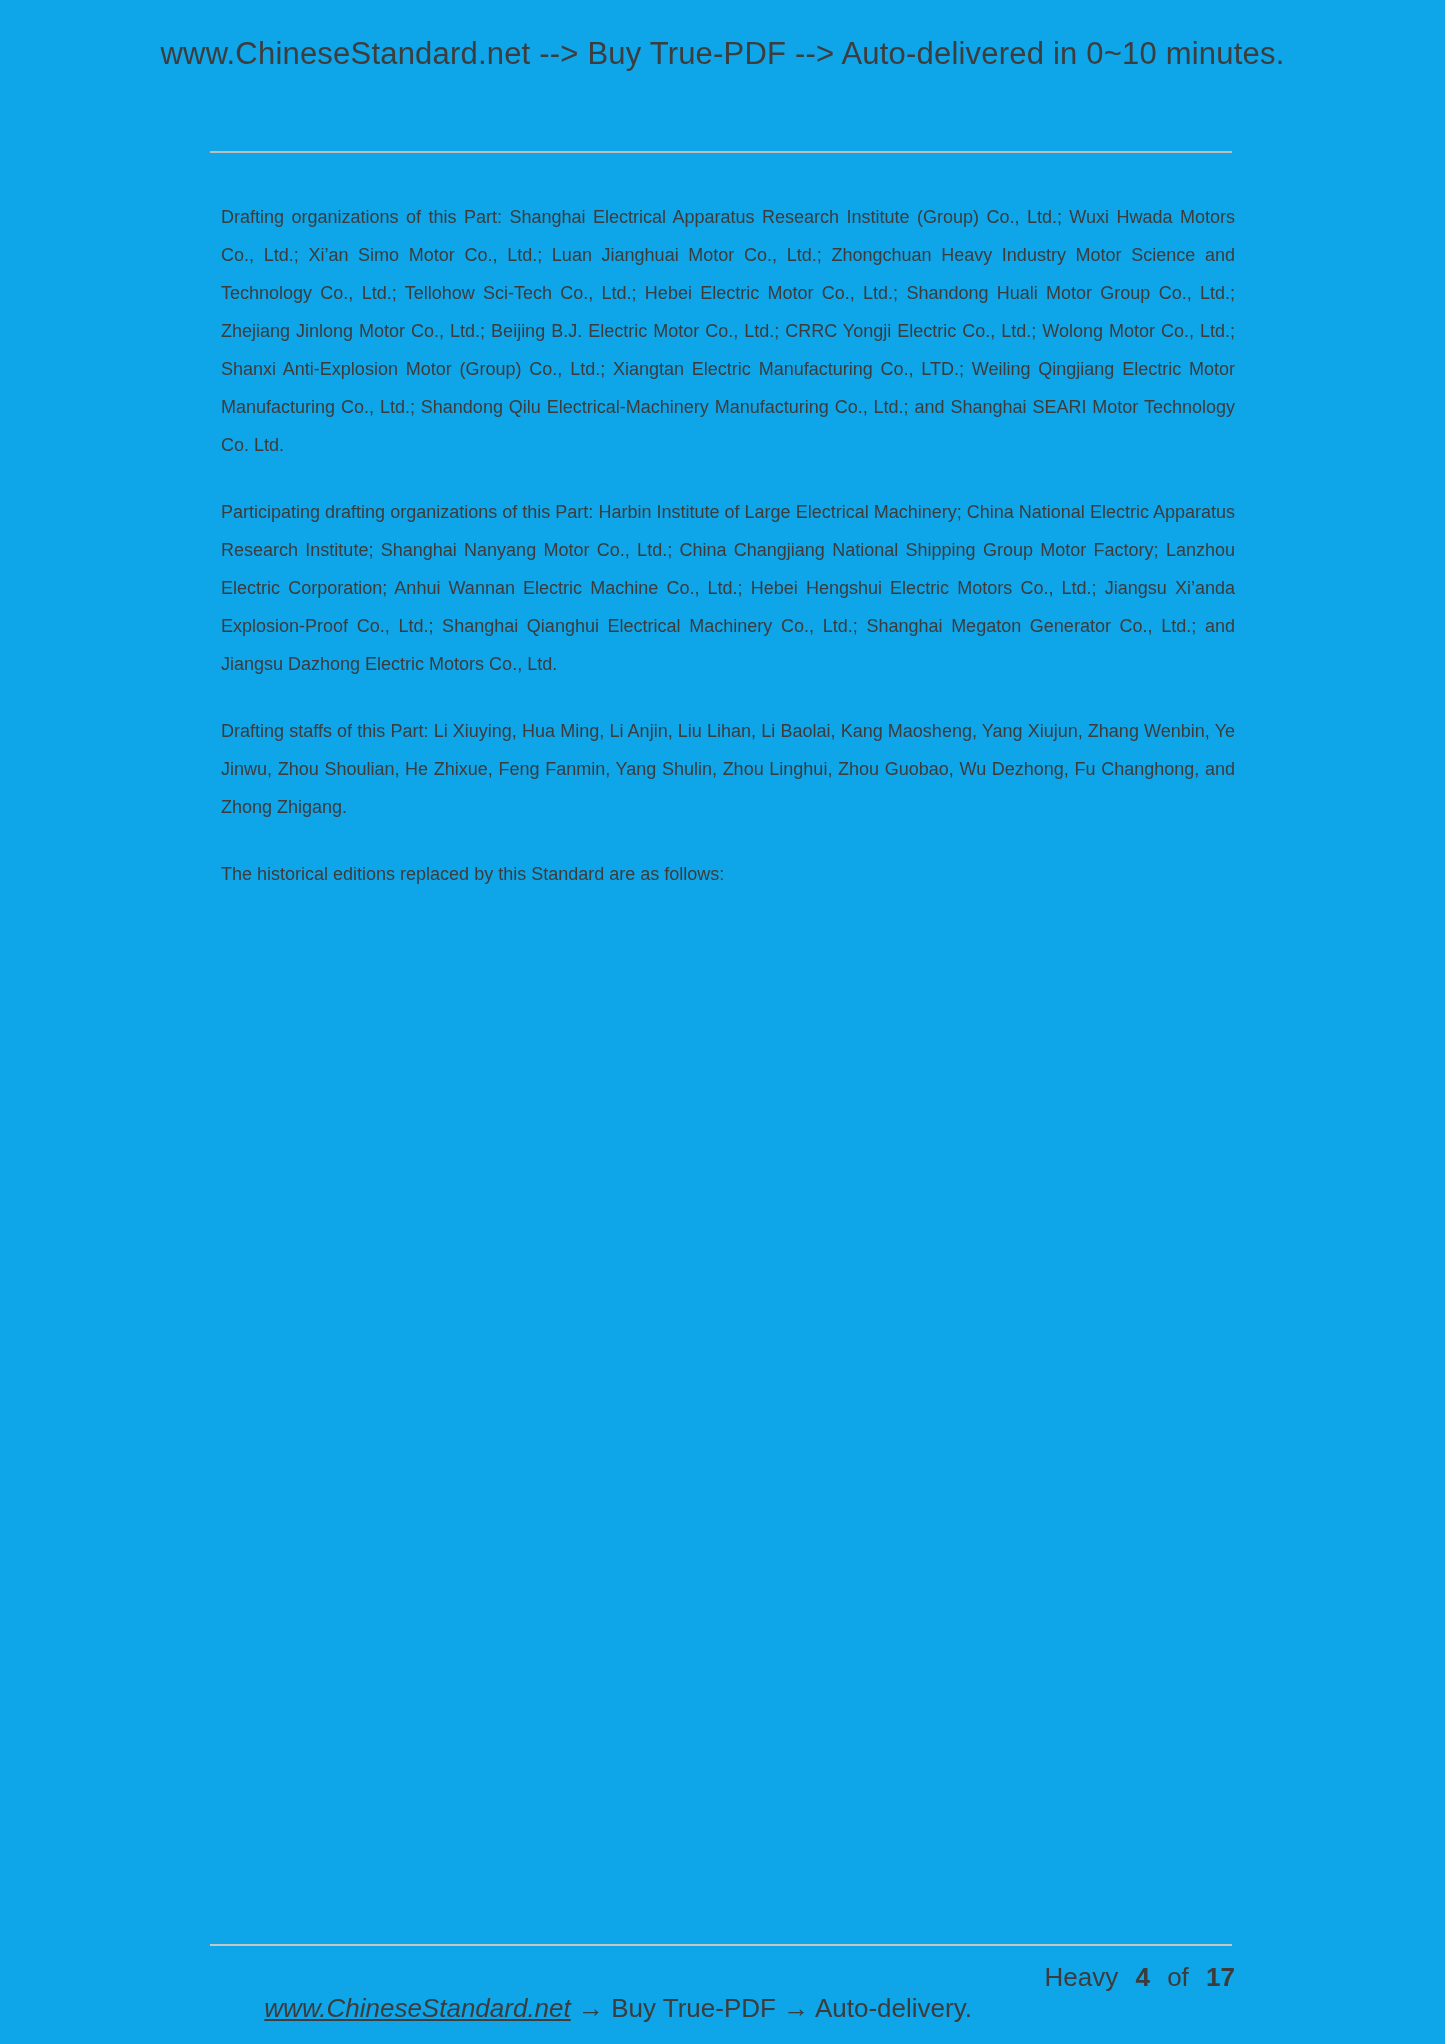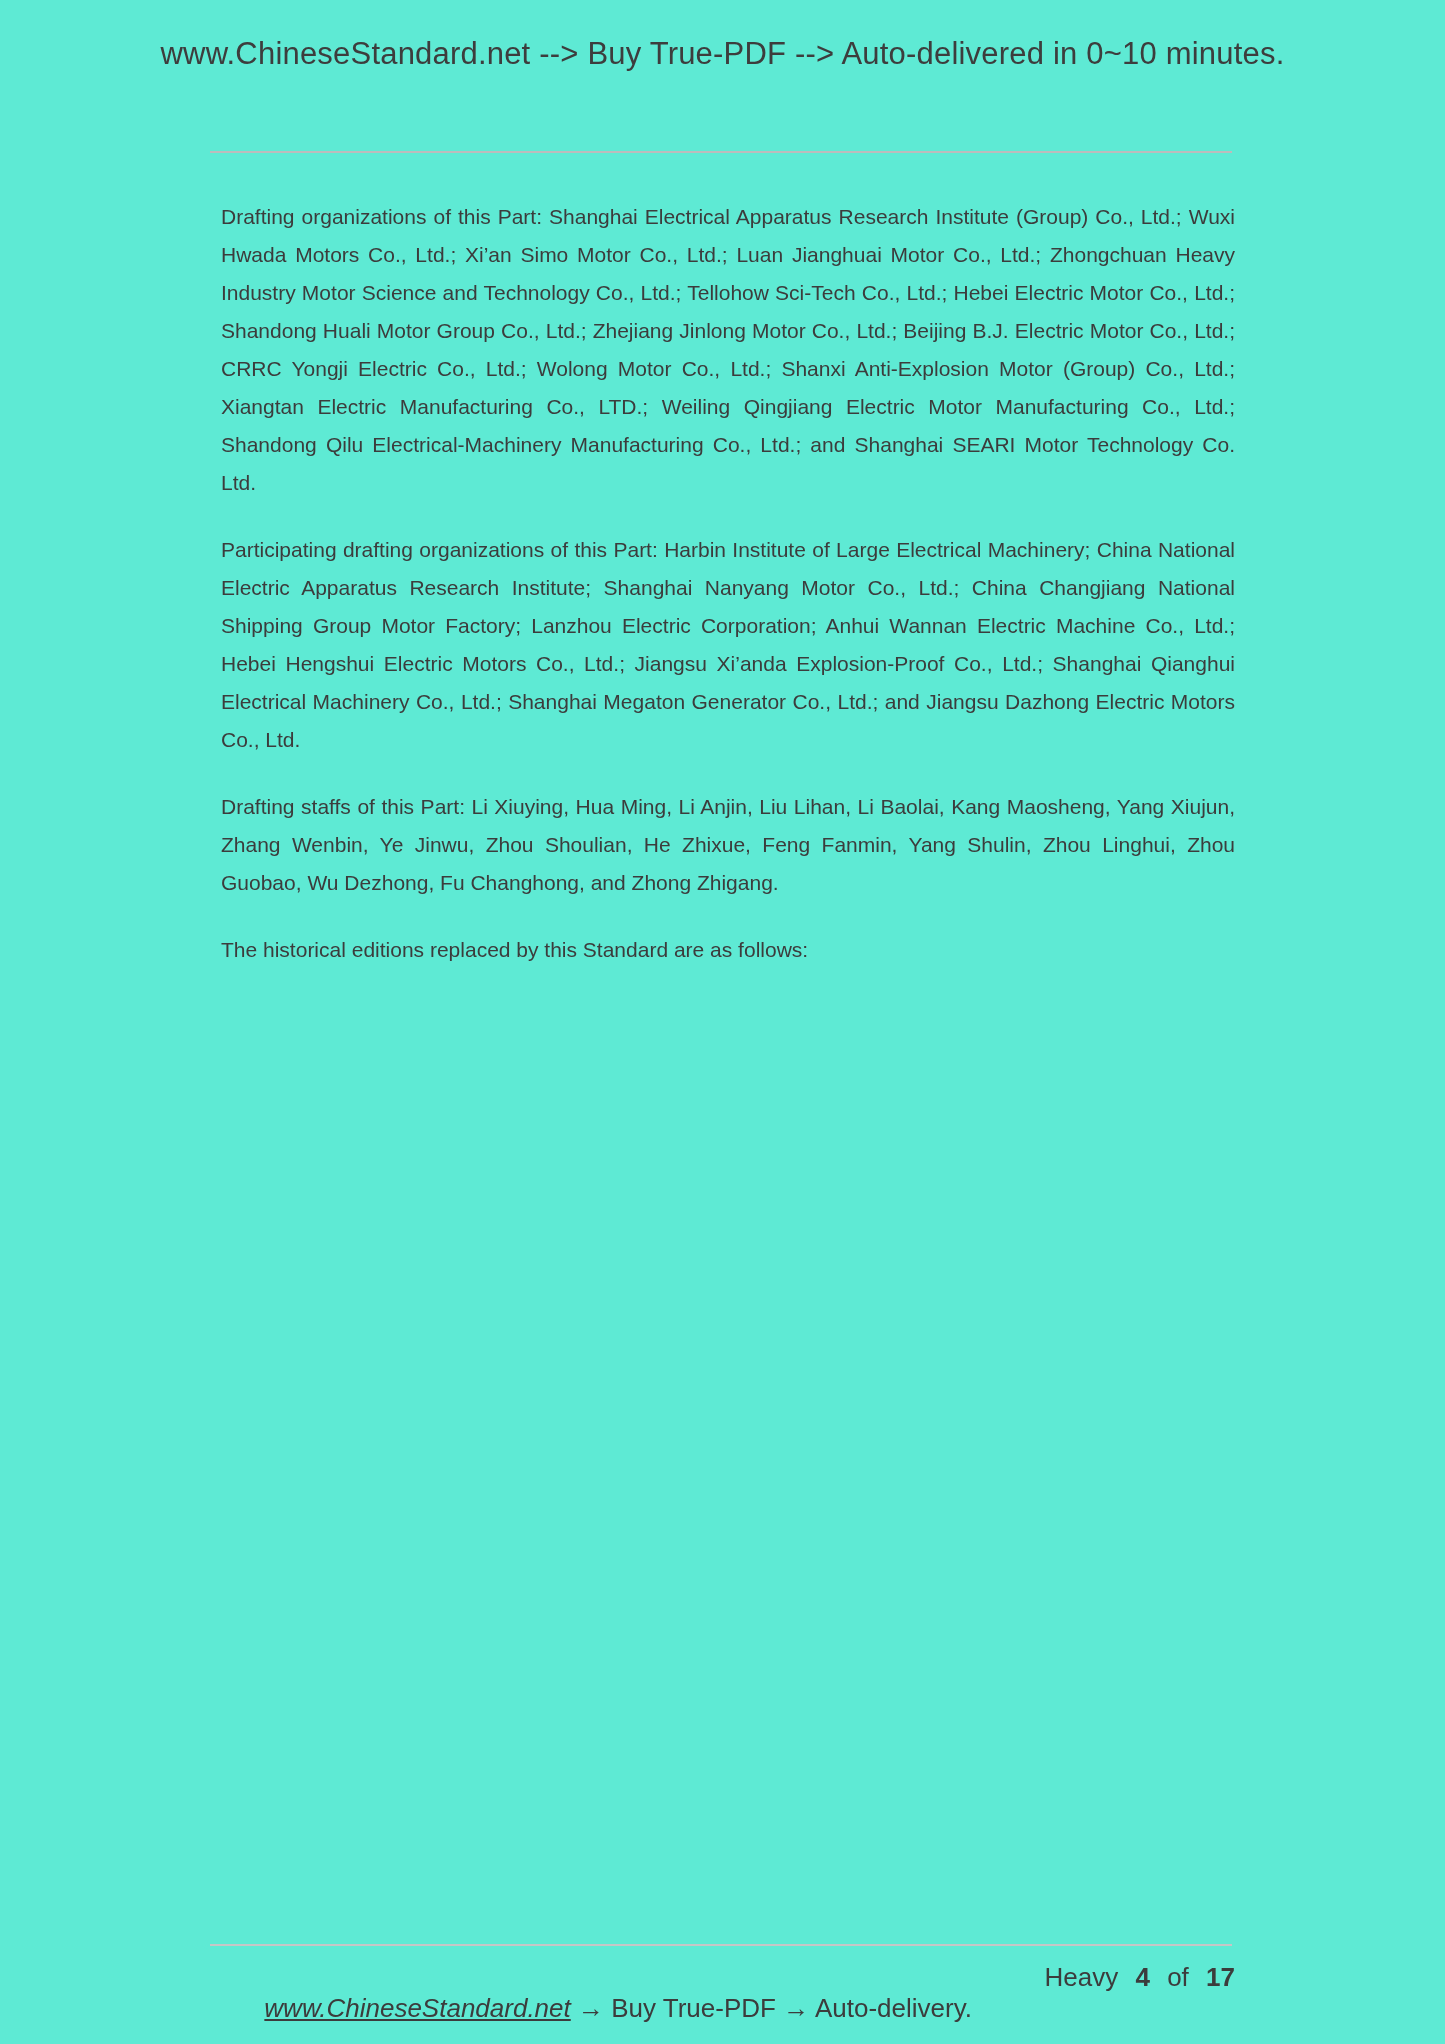--- a/index.html
+++ b/index.html
@@ -2,21 +2,21 @@
 <html><head>
 <meta charset="utf-8">
 <style>
   * { margin: 0; padding: 0; box-sizing: border-box; }
   html, body { background: #e9e9e9; }
   .page {
     position: relative;
     width: 1445px;
     height: 2044px;
     margin: 0 auto;
-    background: #5eead4;
+    background: #0ea5e9;
     font-family: "Liberation Sans", sans-serif;
     color: #3c3c3c;
     overflow: hidden;
   }
   .header-promo {
     position: absolute;
     top: 36px; left: 0;
     width: 1445px;
     text-align: center;
     font-size: 31px;
@@ -35,21 +35,21 @@
   .rule-top {
     position: absolute;
     top: 151px; left: 210px;
     width: 1022px; height: 2px;
     background: #bcbcbc;
   }
   .content {
     position: absolute;
     top: 198px; left: 221px;
     width: 1014px;
-    font-size: 21px;
+    font-size: 18px;
     line-height: 38px;
     text-align: justify;
     color: #3c3c3c;
   }
   .content p { margin-bottom: 29px; }
   .content p.list-item {
     padding-left: 37px;
     text-align: left;
     margin-bottom: 27px;
   }

